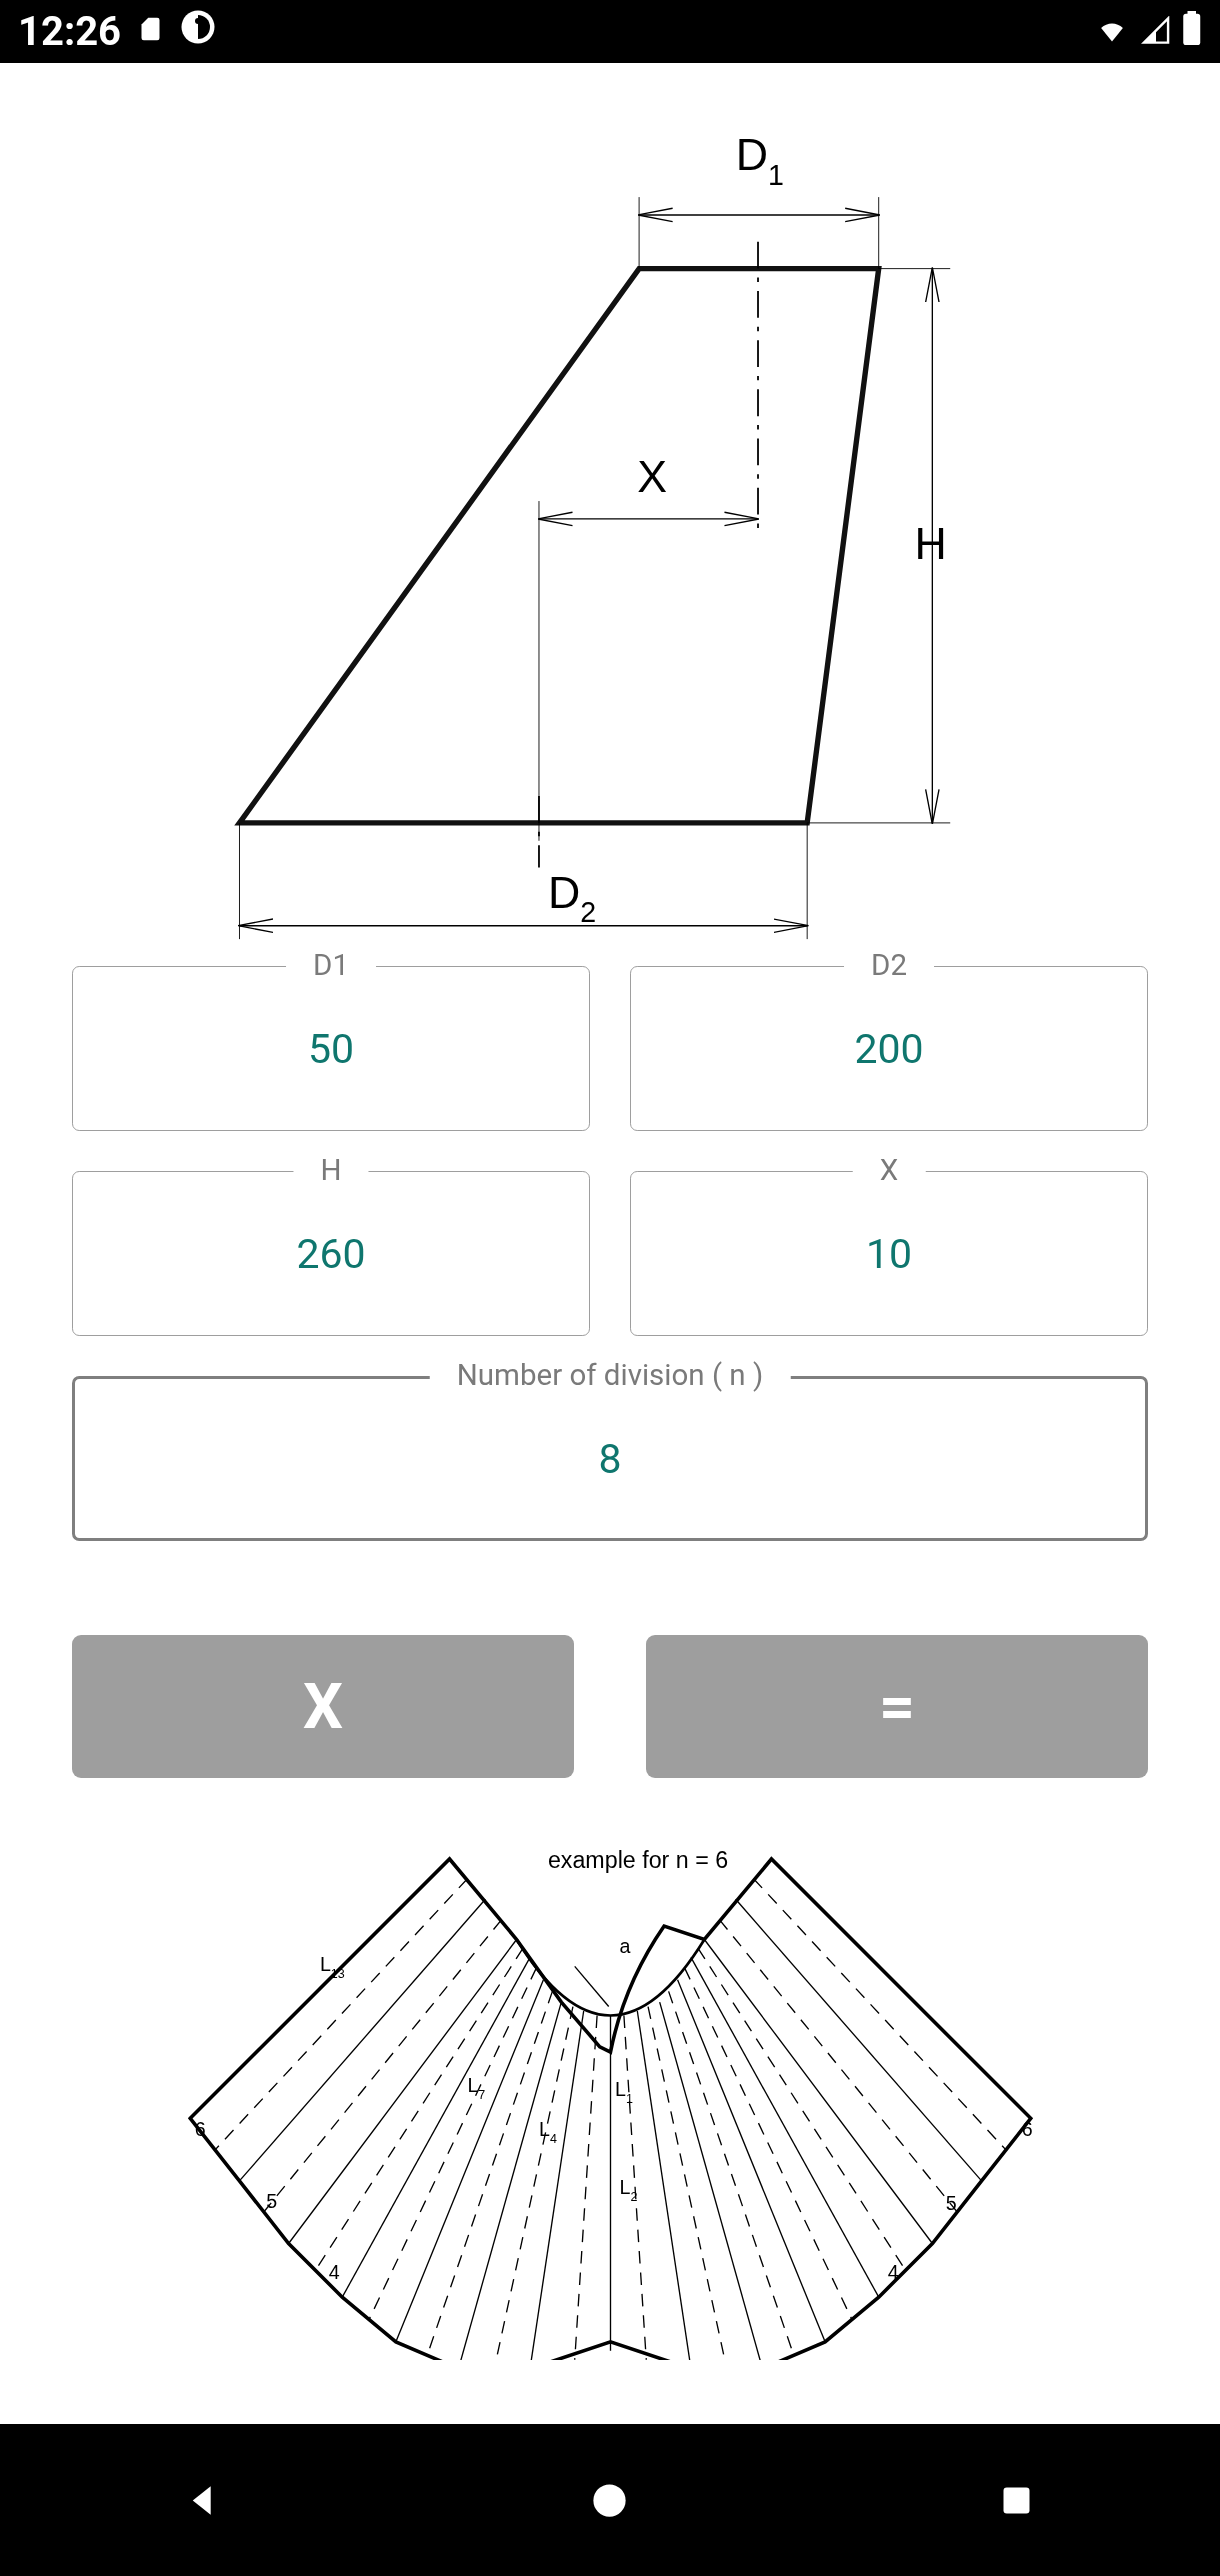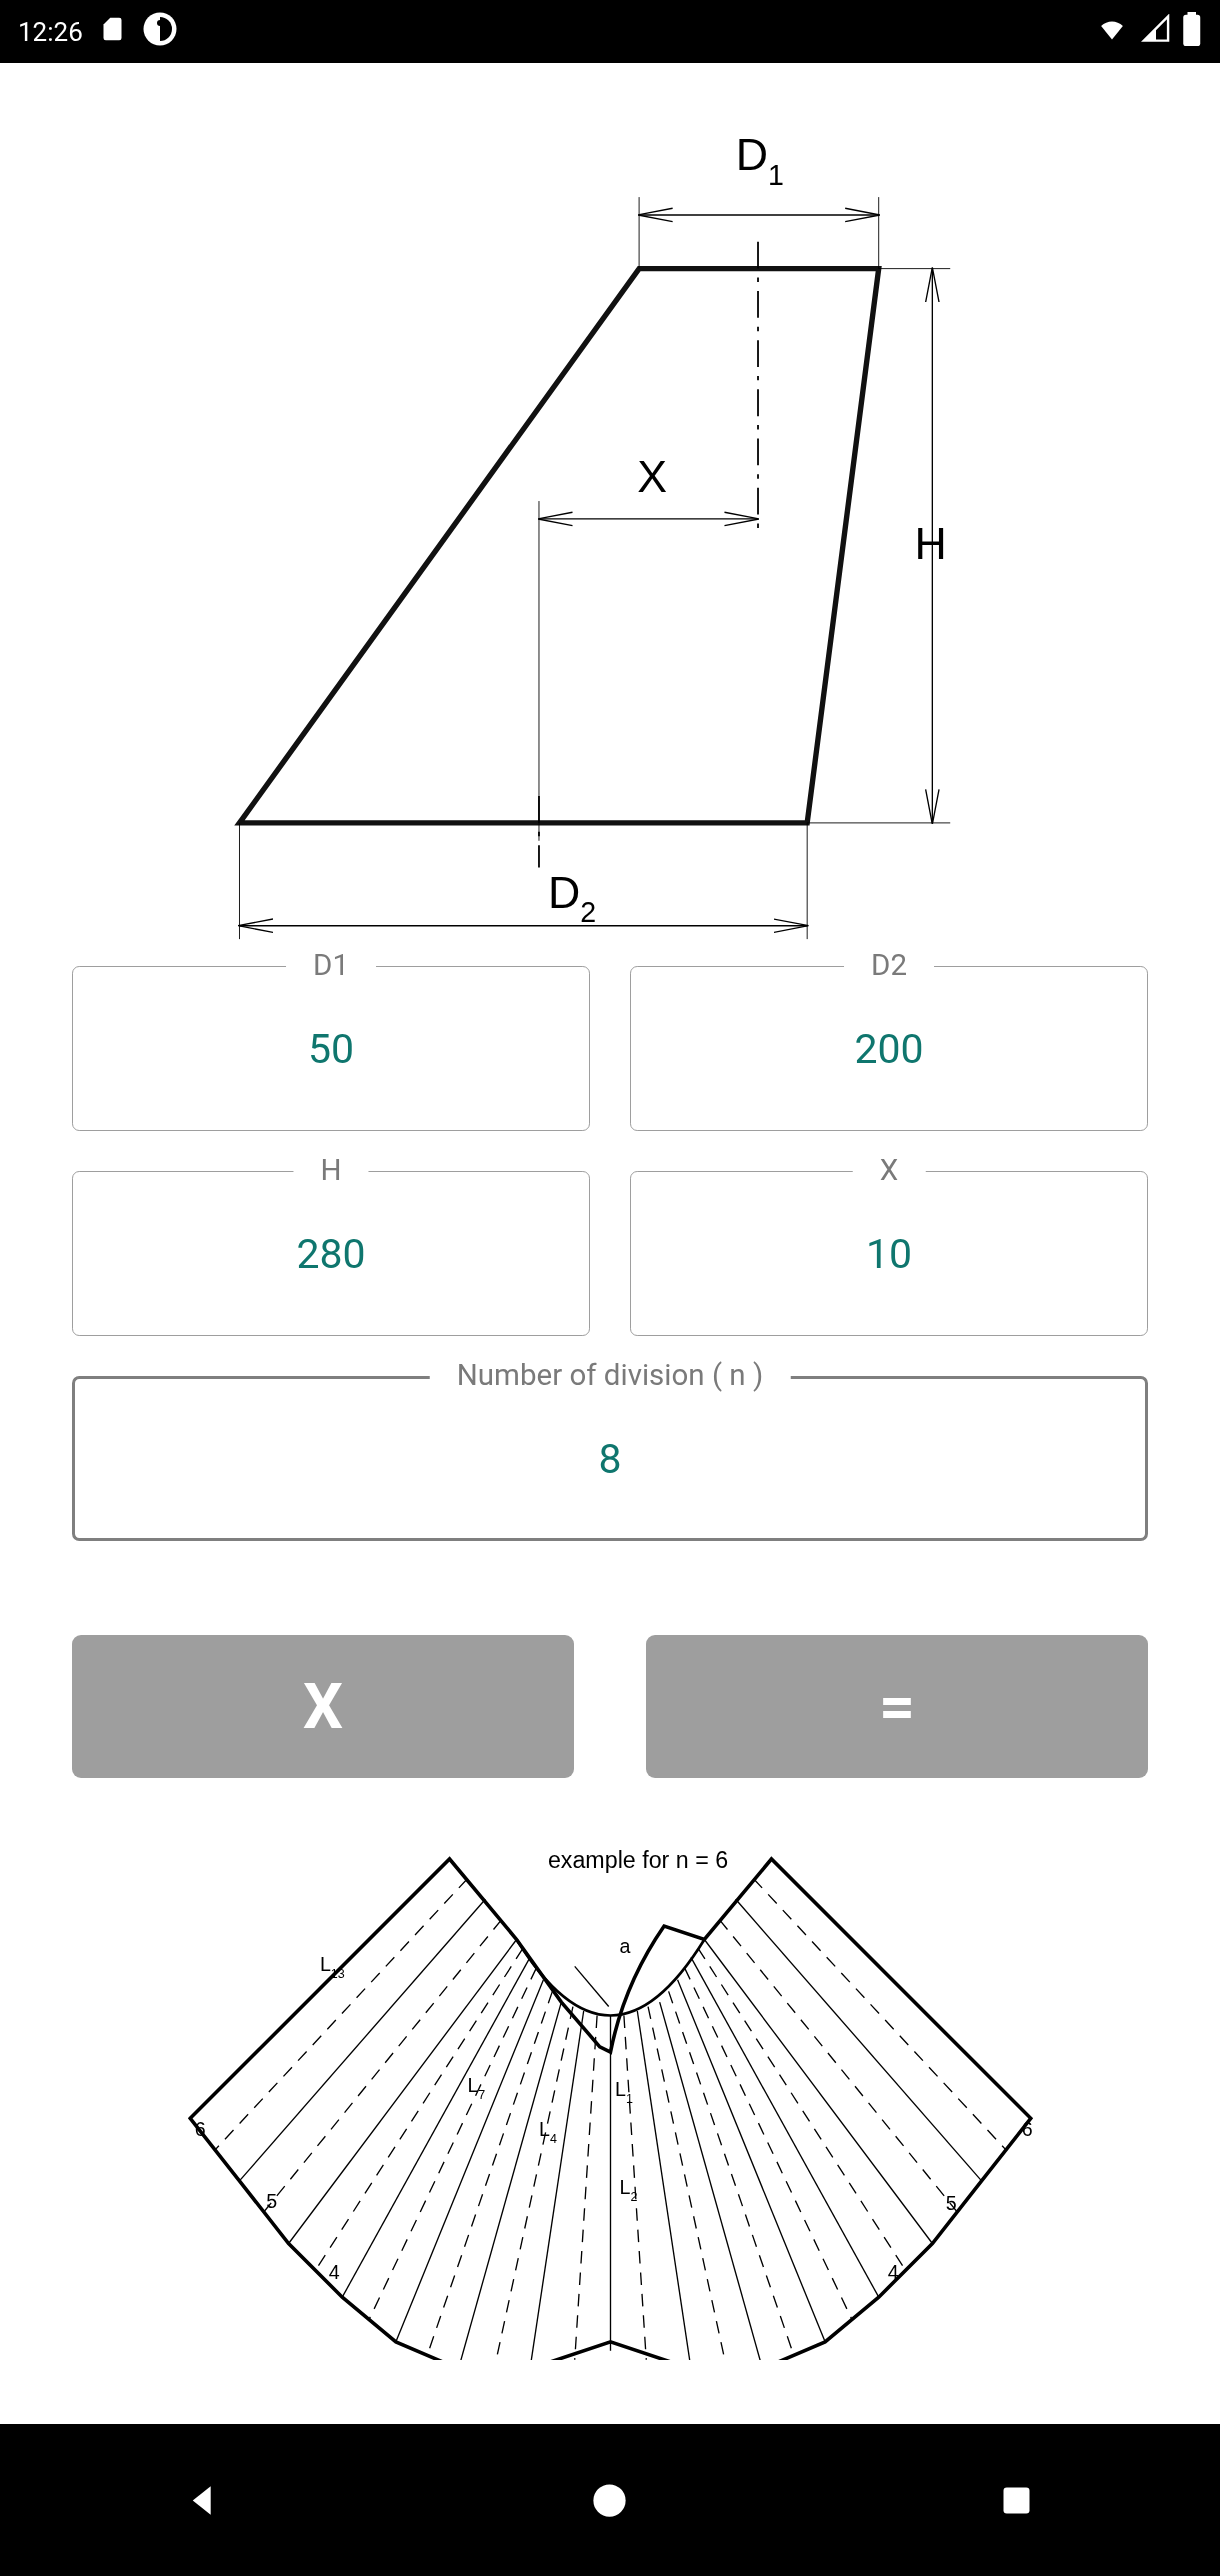--- a/index.html
+++ b/index.html
@@ -11,22 +11,22 @@
     overflow: hidden;
   }
   .status-bar {
     height: 63px;
     background: #000;
     color: #fff;
     display: flex;
     justify-content: space-between;
     align-items: center;
     padding: 8px 18px;
-    font-size: 26px;
-    font-weight: 400;
+    font-size: 40px;
+    font-weight: 700;
   }
   .status-left { display: flex; align-items: center; gap: 16px; }
   .status-right { display: flex; align-items: center; gap: 9px; }
   .content {
     background: #fff;
     height: 2361px;
     overflow: hidden;
   }
   .diagram1 {
     height: 894px;
@@ -207,21 +207,21 @@
       <div class="field">
         <div class="field-box">
             <span>200</span>
           </div>
         <div class="field-label">D2</div>
       </div>
     </div>
     <div class="row">
       <div class="field">
         <div class="field-box">
-            <span>280</span>
+            <span>260</span>
           </div>
         <div class="field-label">H</div>
       </div>
       <div class="field">
         <div class="field-box">
             <span>10</span>
           </div>
         <div class="field-label">X</div>
       </div>
     </div>

